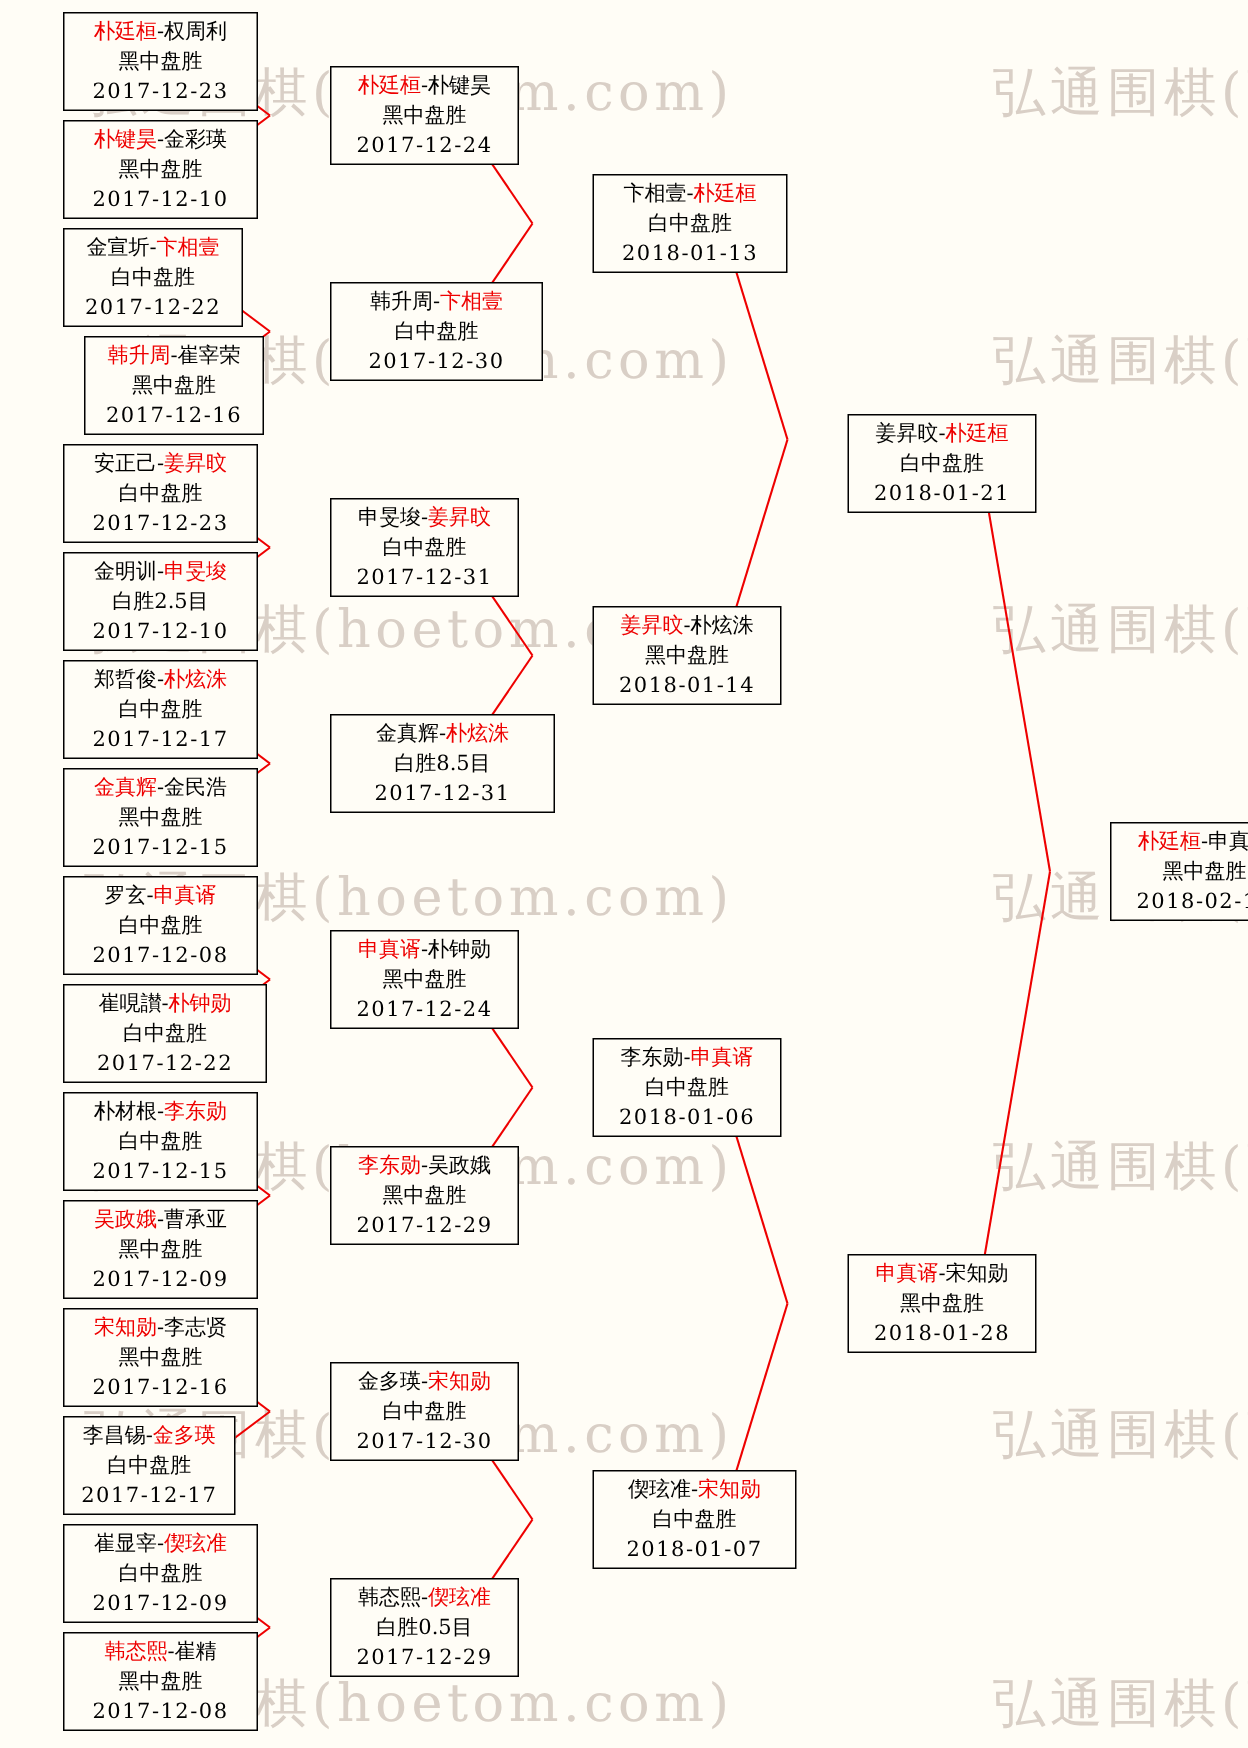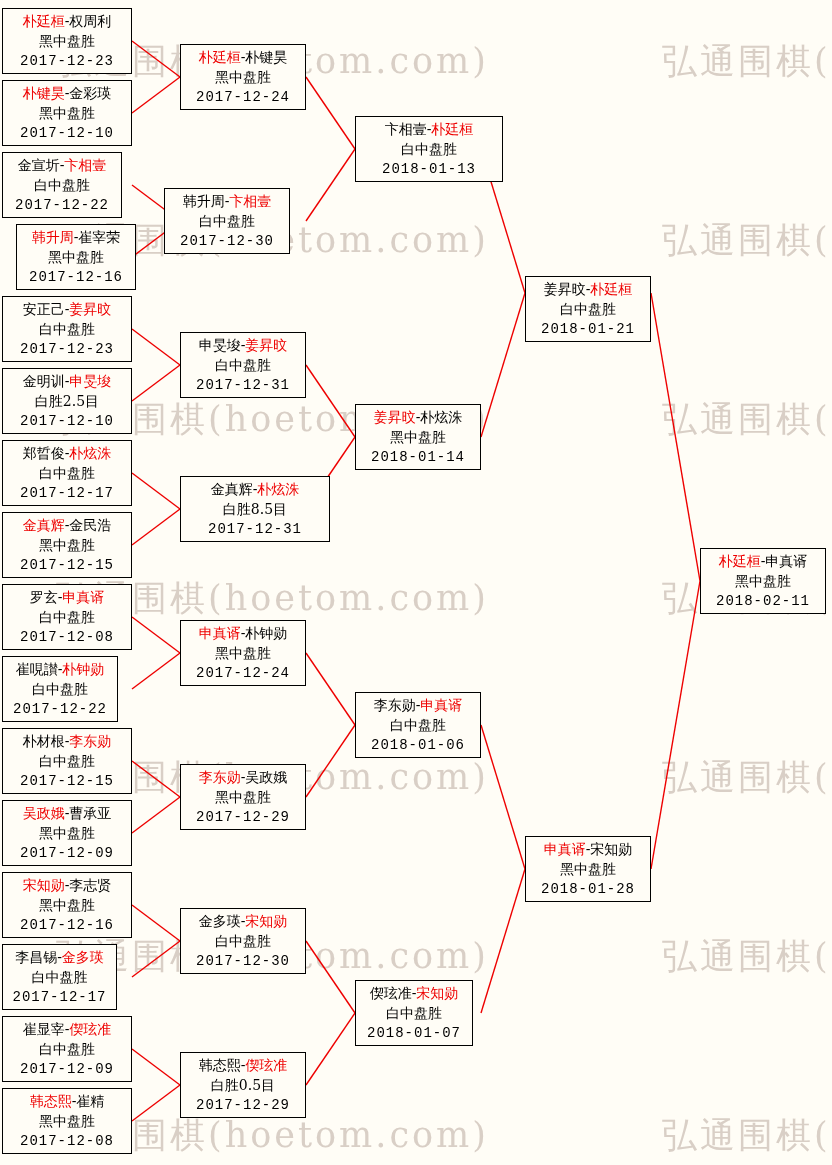--- a/index.html
+++ b/index.html
@@ -17,23 +17,24 @@
     color: var(--wm, #d9cfc6);
     font-family:"DejaVu Serif","Liberation Serif",serif;
   }
   #wires { position:absolute; left:0; top:0; z-index:1; }
   .box {
     position:absolute; z-index:2;
     background: var(--bg, #fffdf6);
     border:1px solid var(--border, #000);
     text-align:center;
     padding:2px 1px;
+    margin-left:40px;
   }
   .ln { line-height:20px; font-size:14px; color:#000; white-space:nowrap; }
-  .ln.date { letter-spacing:1px;font-family:Liberation Mono, monospace; }
+  .ln.date { letter-spacing:1px; }
   .win { color: var(--win, #ee0000); }
 </style>
 </head>
 <body>
 
 <div id="stage">
   <div id="watermarks">
       <span class="wm" style="left: 56px; top: 38px;">弘通围棋(hoetom.com)</span>
       <span class="wm" style="left: 662px; top: 38px;">弘通围棋(hoetom.com)</span>
       <span class="wm" style="left: 56px; top: 217px;">弘通围棋(hoetom.com)</span>
@@ -120,21 +121,21 @@
   <div class="box" id="r0m7" style="left:2px;top:512px;width:130px">
       <div class="ln names"><span class="win">金真辉</span><span>-</span><span>金民浩</span></div>
       <div class="ln">黑中盘胜</div>
       <div class="ln date">2017-12-15</div>
     </div>
   <div class="box" id="r0m8" style="left:2px;top:584px;width:130px">
       <div class="ln names"><span>罗玄</span><span>-</span><span class="win">申真谞</span></div>
       <div class="ln">白中盘胜</div>
       <div class="ln date">2017-12-08</div>
     </div>
-  <div class="box" id="r0m9" style="left:2px;top:656px;width:116px">
+  <div class="box" id="r0m9" style="left:2px;top:656px;width:136px">
       <div class="ln names"><span>崔哯讃</span><span>-</span><span class="win">朴钟勋</span></div>
       <div class="ln">白中盘胜</div>
       <div class="ln date">2017-12-22</div>
     </div>
   <div class="box" id="r0m10" style="left:2px;top:728px;width:130px">
       <div class="ln names"><span>朴材根</span><span>-</span><span class="win">李东勋</span></div>
       <div class="ln">白中盘胜</div>
       <div class="ln date">2017-12-15</div>
     </div>
   <div class="box" id="r0m11" style="left:2px;top:800px;width:130px">
@@ -161,21 +162,21 @@
       <div class="ln names"><span class="win">韩态熙</span><span>-</span><span>崔精</span></div>
       <div class="ln">黑中盘胜</div>
       <div class="ln date">2017-12-08</div>
     </div>
 
   <div class="box" id="r1m0" style="left:180px;top:44px;width:126px">
       <div class="ln names"><span class="win">朴廷桓</span><span>-</span><span>朴键昊</span></div>
       <div class="ln">黑中盘胜</div>
       <div class="ln date">2017-12-24</div>
     </div>
-  <div class="box" id="r1m1" style="left:164px;top:188px;width:126px">
+  <div class="box" id="r1m1" style="left:180px;top:188px;width:142px">
       <div class="ln names"><span>韩升周</span><span>-</span><span class="win">卞相壹</span></div>
       <div class="ln">白中盘胜</div>
       <div class="ln date">2017-12-30</div>
     </div>
   <div class="box" id="r1m2" style="left:180px;top:332px;width:126px">
       <div class="ln names"><span>申旻埈</span><span>-</span><span class="win">姜昇旼</span></div>
       <div class="ln">白中盘胜</div>
       <div class="ln date">2017-12-31</div>
     </div>
   <div class="box" id="r1m3" style="left:180px;top:476px;width:150px">
@@ -197,36 +198,36 @@
       <div class="ln names"><span>金多瑛</span><span>-</span><span class="win">宋知勋</span></div>
       <div class="ln">白中盘胜</div>
       <div class="ln date">2017-12-30</div>
     </div>
   <div class="box" id="r1m7" style="left:180px;top:1052px;width:126px">
       <div class="ln names"><span>韩态熙</span><span>-</span><span class="win">偰玹准</span></div>
       <div class="ln">白胜0.5目</div>
       <div class="ln date">2017-12-29</div>
     </div>
 
-  <div class="box" id="r2m0" style="left:355px;top:116px;width:148px">
+  <div class="box" id="r2m0" style="left:355px;top:116px;width:130px">
       <div class="ln names"><span>卞相壹</span><span>-</span><span class="win">朴廷桓</span></div>
       <div class="ln">白中盘胜</div>
       <div class="ln date">2018-01-13</div>
     </div>
   <div class="box" id="r2m1" style="left:355px;top:404px;width:126px">
       <div class="ln names"><span class="win">姜昇旼</span><span>-</span><span>朴炫洙</span></div>
       <div class="ln">黑中盘胜</div>
       <div class="ln date">2018-01-14</div>
     </div>
   <div class="box" id="r2m2" style="left:355px;top:692px;width:126px">
       <div class="ln names"><span>李东勋</span><span>-</span><span class="win">申真谞</span></div>
       <div class="ln">白中盘胜</div>
       <div class="ln date">2018-01-06</div>
     </div>
-  <div class="box" id="r2m3" style="left:355px;top:980px;width:118px">
+  <div class="box" id="r2m3" style="left:355px;top:980px;width:136px">
       <div class="ln names"><span>偰玹准</span><span>-</span><span class="win">宋知勋</span></div>
       <div class="ln">白中盘胜</div>
       <div class="ln date">2018-01-07</div>
     </div>
 
   <div class="box" id="r3m0" style="left:525px;top:276px;width:126px">
       <div class="ln names"><span>姜昇旼</span><span>-</span><span class="win">朴廷桓</span></div>
       <div class="ln">白中盘胜</div>
       <div class="ln date">2018-01-21</div>
     </div>

